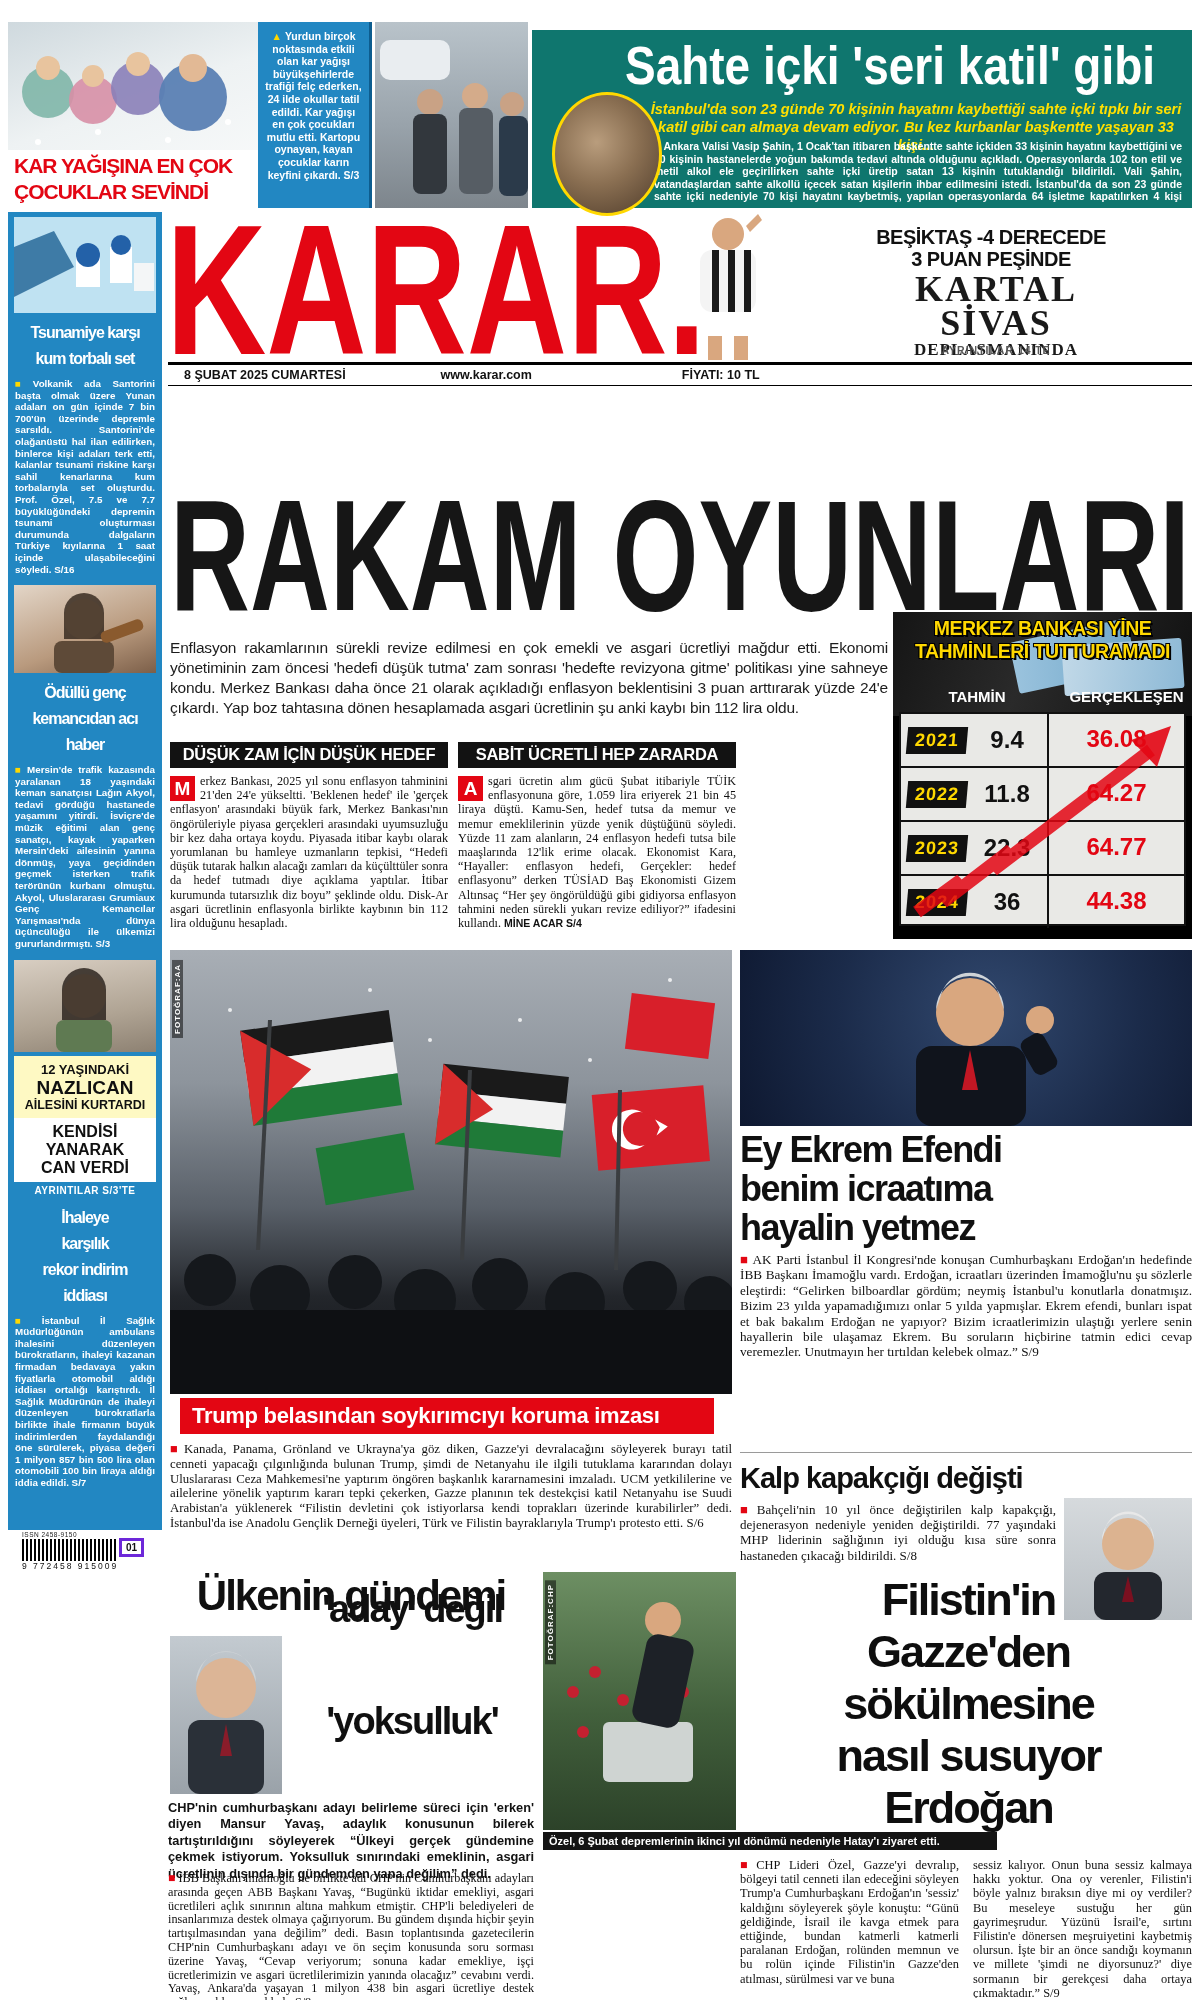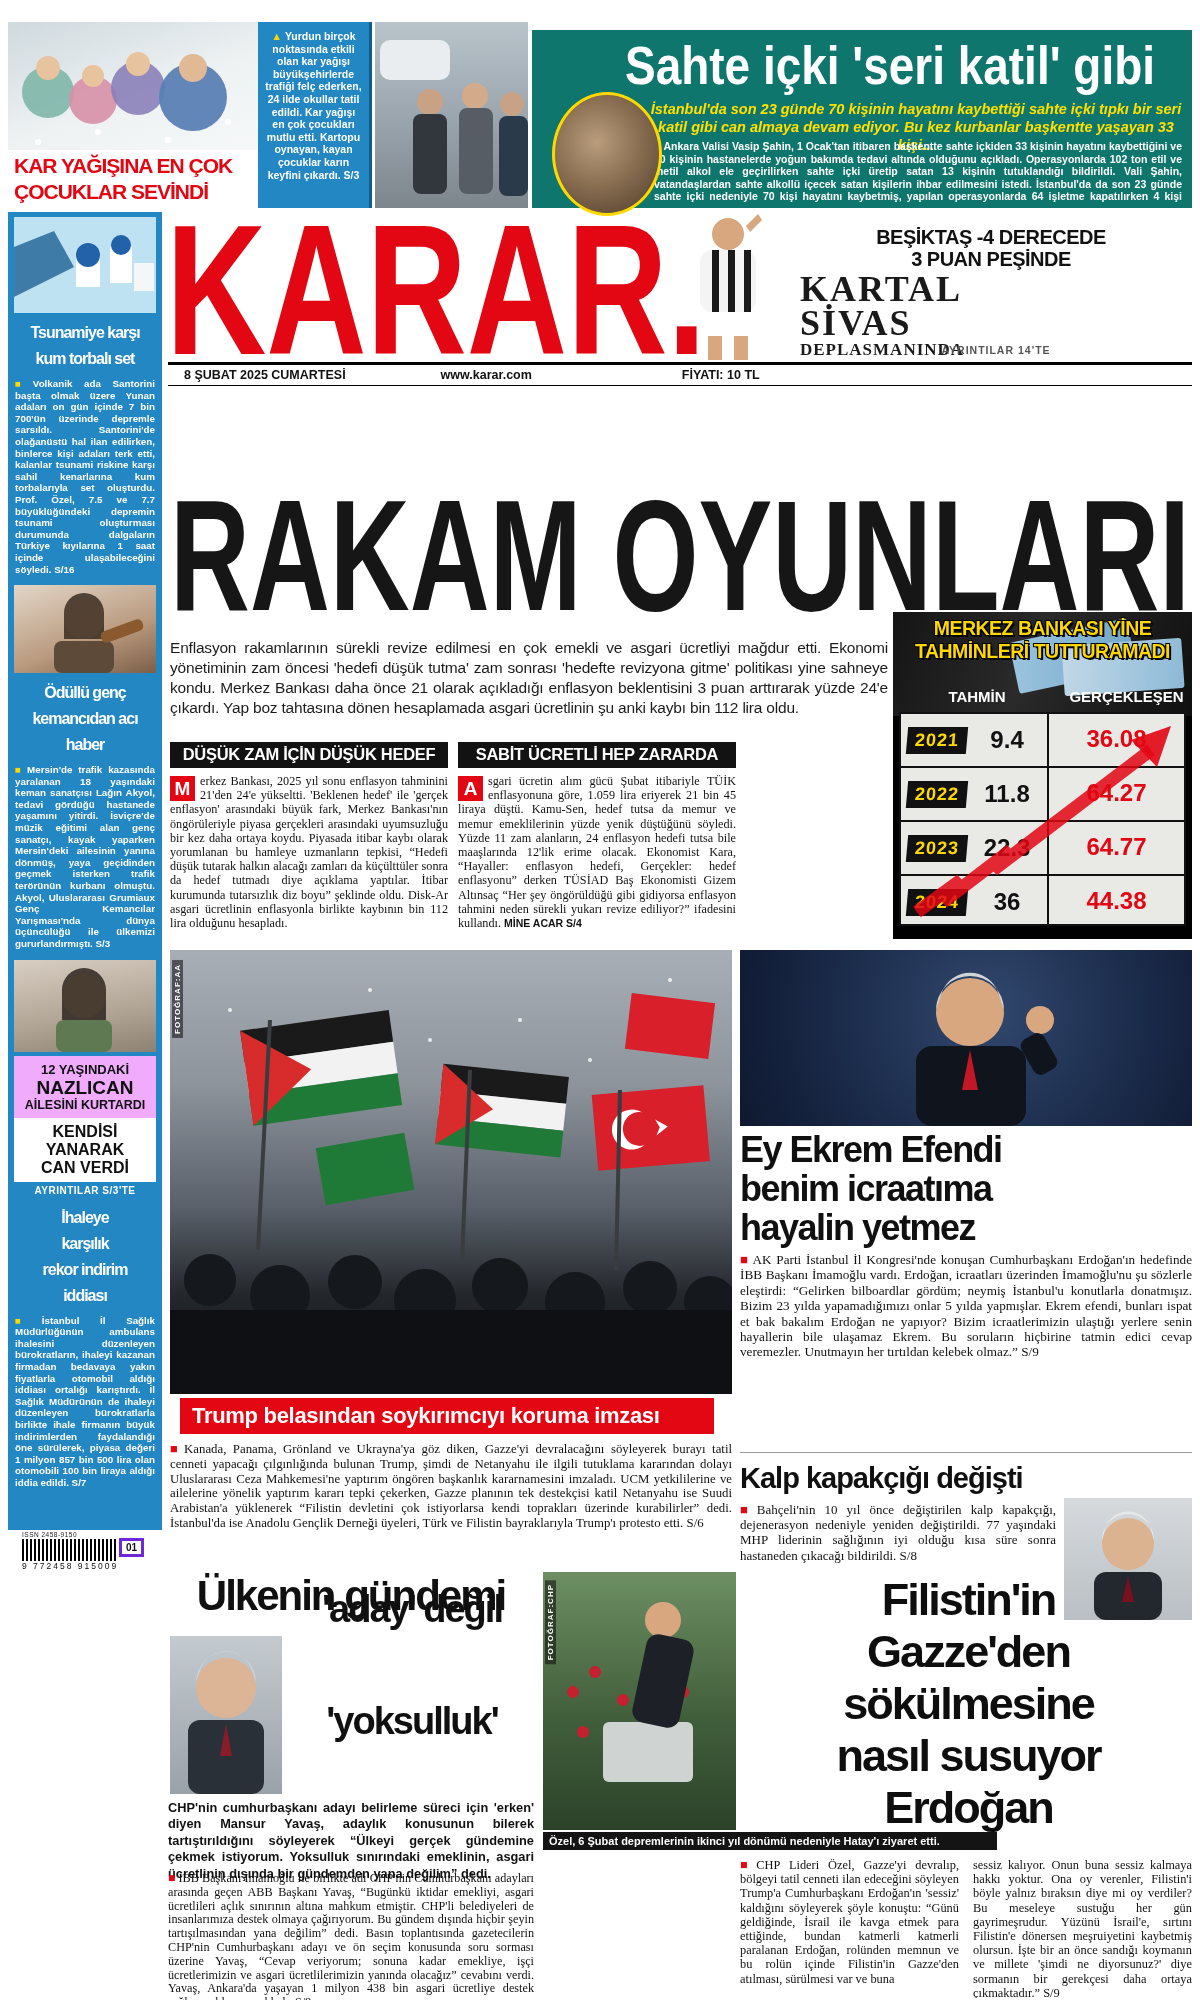--- a/index.html
+++ b/index.html
@@ -28,21 +28,21 @@
   .alc-headline{position:absolute;left:85px;top:4px;width:545px;height:62px;}
   .alc-deck{position:absolute;left:118px;right:10px;top:70px;text-align:center;color:#ffe000;font-style:italic;
      font-weight:bold;font-size:14.5px;line-height:18px;}
   .alc-body{position:absolute;left:122px;right:10px;top:110px;height:64px;color:#fff;font-size:10.5px;line-height:12.6px;
      font-weight:bold;text-align:justify;overflow:hidden;}
 
   
   .logo-svg{left:166px;top:214px;width:545px;height:150px;}
   .player{left:662px;top:208px;width:132px;height:152px;z-index:3;}
   .besiktas{left:790px;top:226px;width:402px;text-align:center;color:#111;font-weight:900;font-size:20px;line-height:22px;letter-spacing:-0.5px;}
-  .kartal{left:800px;top:272px;width:392px;text-align:left;color:#1a1a1a;font-family:"Liberation Serif","DejaVu Serif",serif;}
+  .kartal{left:800px;top:272px;width:392px;text-align:center;color:#1a1a1a;font-family:"Liberation Serif","DejaVu Serif",serif;}
   .kartal .k1{font-weight:900;font-size:36px;line-height:34px;letter-spacing:2px;}
   .kartal .k3{font-weight:900;font-size:17px;line-height:20px;letter-spacing:1px;}
   .kartal-note{left:800px;top:344px;width:392px;text-align:center;font-size:10.5px;font-weight:bold;color:#555;letter-spacing:1px;}
   .dateline{left:168px;top:362px;width:1024px;height:24px;border-top:3px solid #000;border-bottom:1px solid #000;
      display:flex;align-items:center;font-size:12.5px;font-weight:bold;color:#111;box-sizing:border-box;}
   .dateline span{display:inline-block;}
   .dl-date{margin-left:16px;} .dl-site{margin-left:95px;} .dl-price{margin-left:150px;}
 
   
   .lead-headline{left:166px;top:498px;width:1028px;height:128px;}
@@ -112,21 +112,21 @@
   .fil-body div{width:219px;font-size:12.4px;line-height:14.2px;}
 
   
   .sidebar{left:8px;top:212px;width:154px;height:1318px;background:#2287c2;color:#fff;overflow:hidden;}
   .sb-photo{margin:5px 6px 0;height:96px;position:relative;overflow:hidden;}
   .sb-santorini{background:linear-gradient(180deg,#5fb4e0 0%,#aederr 0%,#bfe4f4 45%,#f0f5f6 75%,#e8ecee 100%);}
   .sb-violin{background:linear-gradient(160deg,#e3d6c8 0%,#b99a7e 60%,#7c5f49 100%);height:88px;}
   .sb-girl{background:linear-gradient(170deg,#d8cec2 0%,#b0a494 60%,#8d8172 100%);height:92px;}
   .sb-h2{padding:7px 6px 3px;text-align:center;font-weight:800;font-size:16px;line-height:26px;letter-spacing:-1px;color:#fff;}
   .sb-body{padding:3px 7px 5px;font-size:9.8px;line-height:11.6px;font-weight:bold;text-align:justify;color:#fff;}
-  .yellow-box{margin:4px 6px 0;background:#f0abfc;color:#101010;text-align:center;font-weight:900;padding:6px 2px;}
+  .yellow-box{margin:4px 6px 0;background:#fef9c3;color:#101010;text-align:center;font-weight:900;padding:6px 2px;}
   .yellow-box .y1{font-size:13px;} .yellow-box .y2{font-size:19px;line-height:21px;} .yellow-box .y3{font-size:12.5px;}
   .white-box{margin:0 6px;background:#fff;color:#101010;text-align:center;font-weight:900;padding:5px 2px;}
   .white-box div{font-size:16px;line-height:18px;}
   .sb-note{text-align:center;font-size:10px;font-weight:bold;padding:3px 0 2px;color:#fff;letter-spacing:0.5px;}
   .barcode-wrap{left:8px;top:1530px;width:154px;height:44px;background:#fff;}
   .issn{font-size:6.5px;text-align:left;color:#222;padding:1px 0 0 14px;letter-spacing:0.5px;}
   .bars{margin:1px 0 0 14px;width:96px;height:22px;
      background:repeating-linear-gradient(90deg,#000 0 2px,#fff 2px 4px);}
   .bc-num{font-size:8.5px;color:#111;letter-spacing:2px;margin-left:14px;}
   .issue-box{position:absolute;right:18px;top:8px;border:3px solid #6d28d9;font-size:10px;font-weight:bold;color:#111;padding:1px 4px;}

